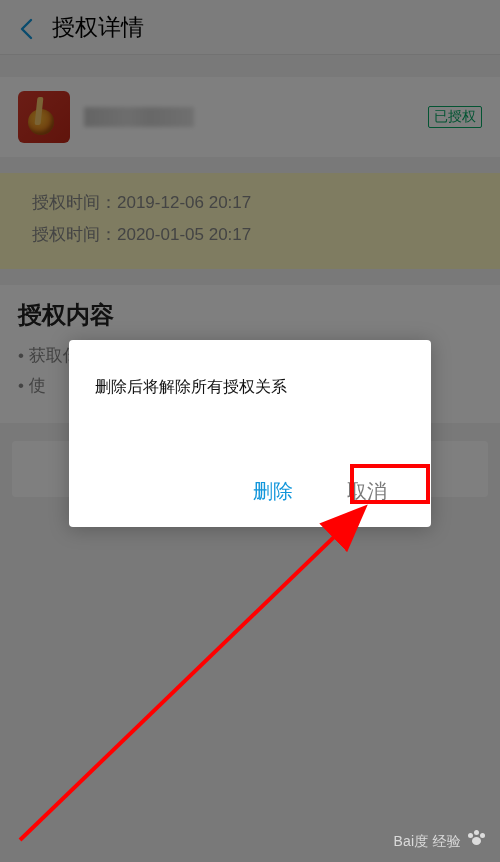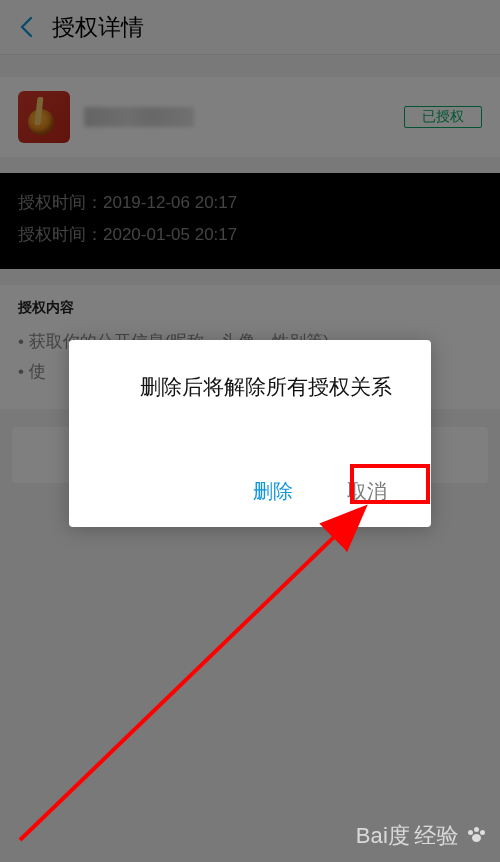--- a/index.html
+++ b/index.html
@@ -17,21 +17,21 @@
     }
     .page {
       width: 100%;
       height: 100%;
       position: relative;
     }
     .header {
       height: 55px;
       background: #f8f8f8;
       display: flex;
-      align-items: center;
+      align-items: flex-end;
       padding: 11px 12px;
       border-bottom: 1px solid #e5e5e5;
     }
     .back-icon {
       width: 28px;
       height: 28px;
       display: flex;
       align-items: center;
       justify-content: center;
       margin-right: 12px;
@@ -92,43 +92,43 @@
     .app-name-blur {
       width: 110px;
       height: 20px;
       background: linear-gradient(90deg, #c9c9c9 0%, #dcdcdc 40%, #d0d0d0 60%, #e0e0e0 100%);
       filter: blur(2px);
     }
     .badge {
       border: 1px solid #06a865;
       color: #06a865;
       font-size: 14px;
-      padding: 1px 17px;
+      padding: 1px 5px;
       border-radius: 2px;
     }
     .meta-section {
-      background: #000000;
+      background: #fef9c3;
       margin-top: 16px;
-      padding: 14px 18px 18px;
+      padding: 14px 32px 18px;
     }
     .meta-row {
       font-size: 17px;
       color: #888;
       line-height: 32px;
     }
     .meta-row span.val {
       color: #888;
     }
     .content-section {
       background: #fff;
       margin-top: 16px;
       padding: 14px 18px 22px;
     }
     .content-title {
-      font-size: 14px;
+      font-size: 24px;
       font-weight: 600;
       color: #222;
       margin-bottom: 10px;
     }
     .content-item {
       font-size: 17px;
       color: #888;
       line-height: 30px;
     }
     .delete-block {
@@ -149,24 +149,23 @@
       left: 50%;
       top: 340px;
       transform: translateX(-50%);
       width: 362px;
       background: #fff;
       border-radius: 4px;
       padding: 32px 26px 18px;
       box-shadow: 0 2px 20px rgba(0,0,0,0.25);
     }
     .modal-text {
-      font-size: 21px;
+      font-size: 16px;
       color: #111;
       line-height: 30px;
-      margin-left: 45px;
     }
     .modal-actions {
       display: flex;
       justify-content: flex-end;
       gap: 38px;
       margin-top: 72px;
       padding-right: 10px;
     }
     .modal-btn {
       font-size: 20px;
@@ -202,21 +201,21 @@
       position: absolute;
       right: 12px;
       bottom: 10px;
       color: rgba(255,255,255,0.72);
       font-size: 11px;
       text-align: right;
       line-height: 1.4;
       letter-spacing: 0.2px;
     }
     .watermark-cn .brand {
-      font-size: 22px;
+      font-size: 14px;
       font-weight: 500;
     }
     .paw {
       display: inline-block;
       width: 20px;
       height: 18px;
       position: relative;
       vertical-align: -2px;
       margin-left: 3px;
     }

